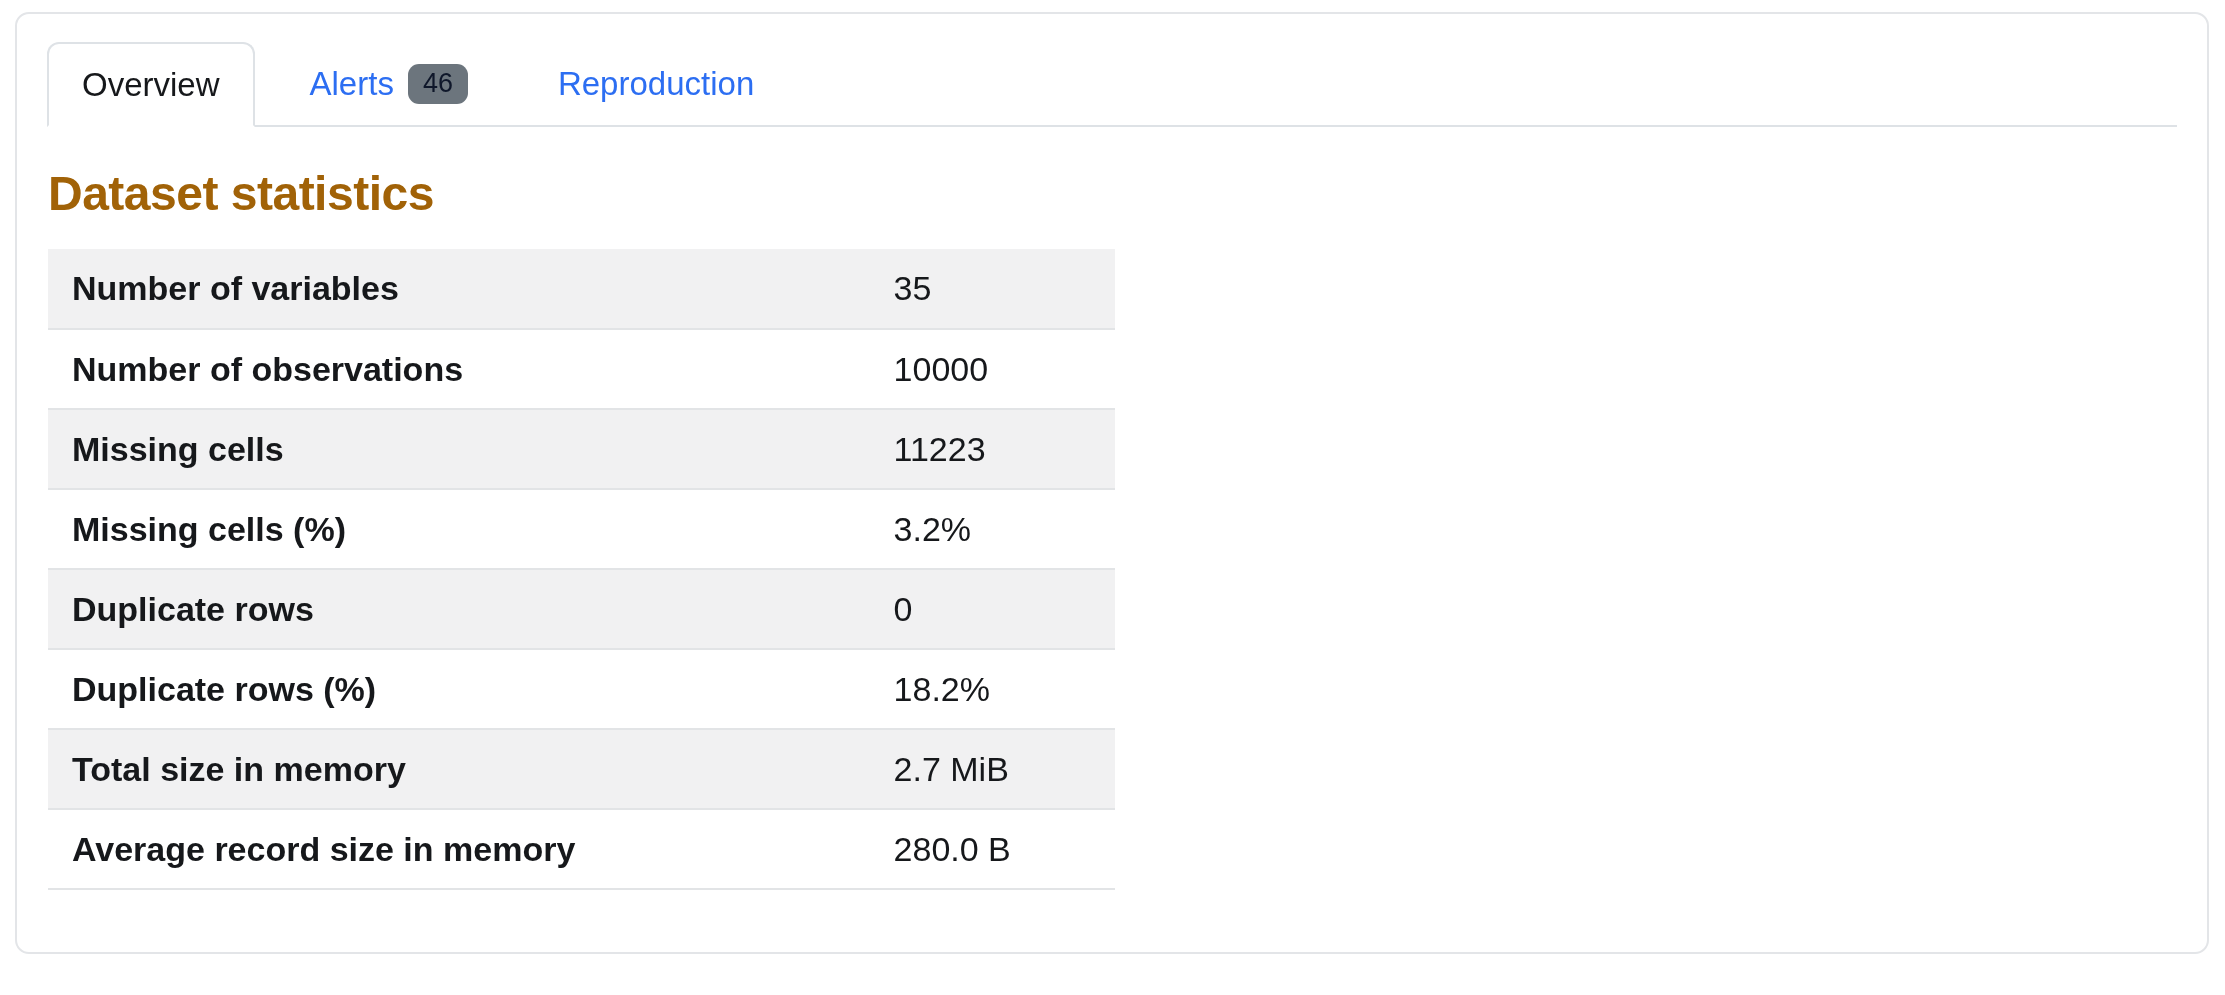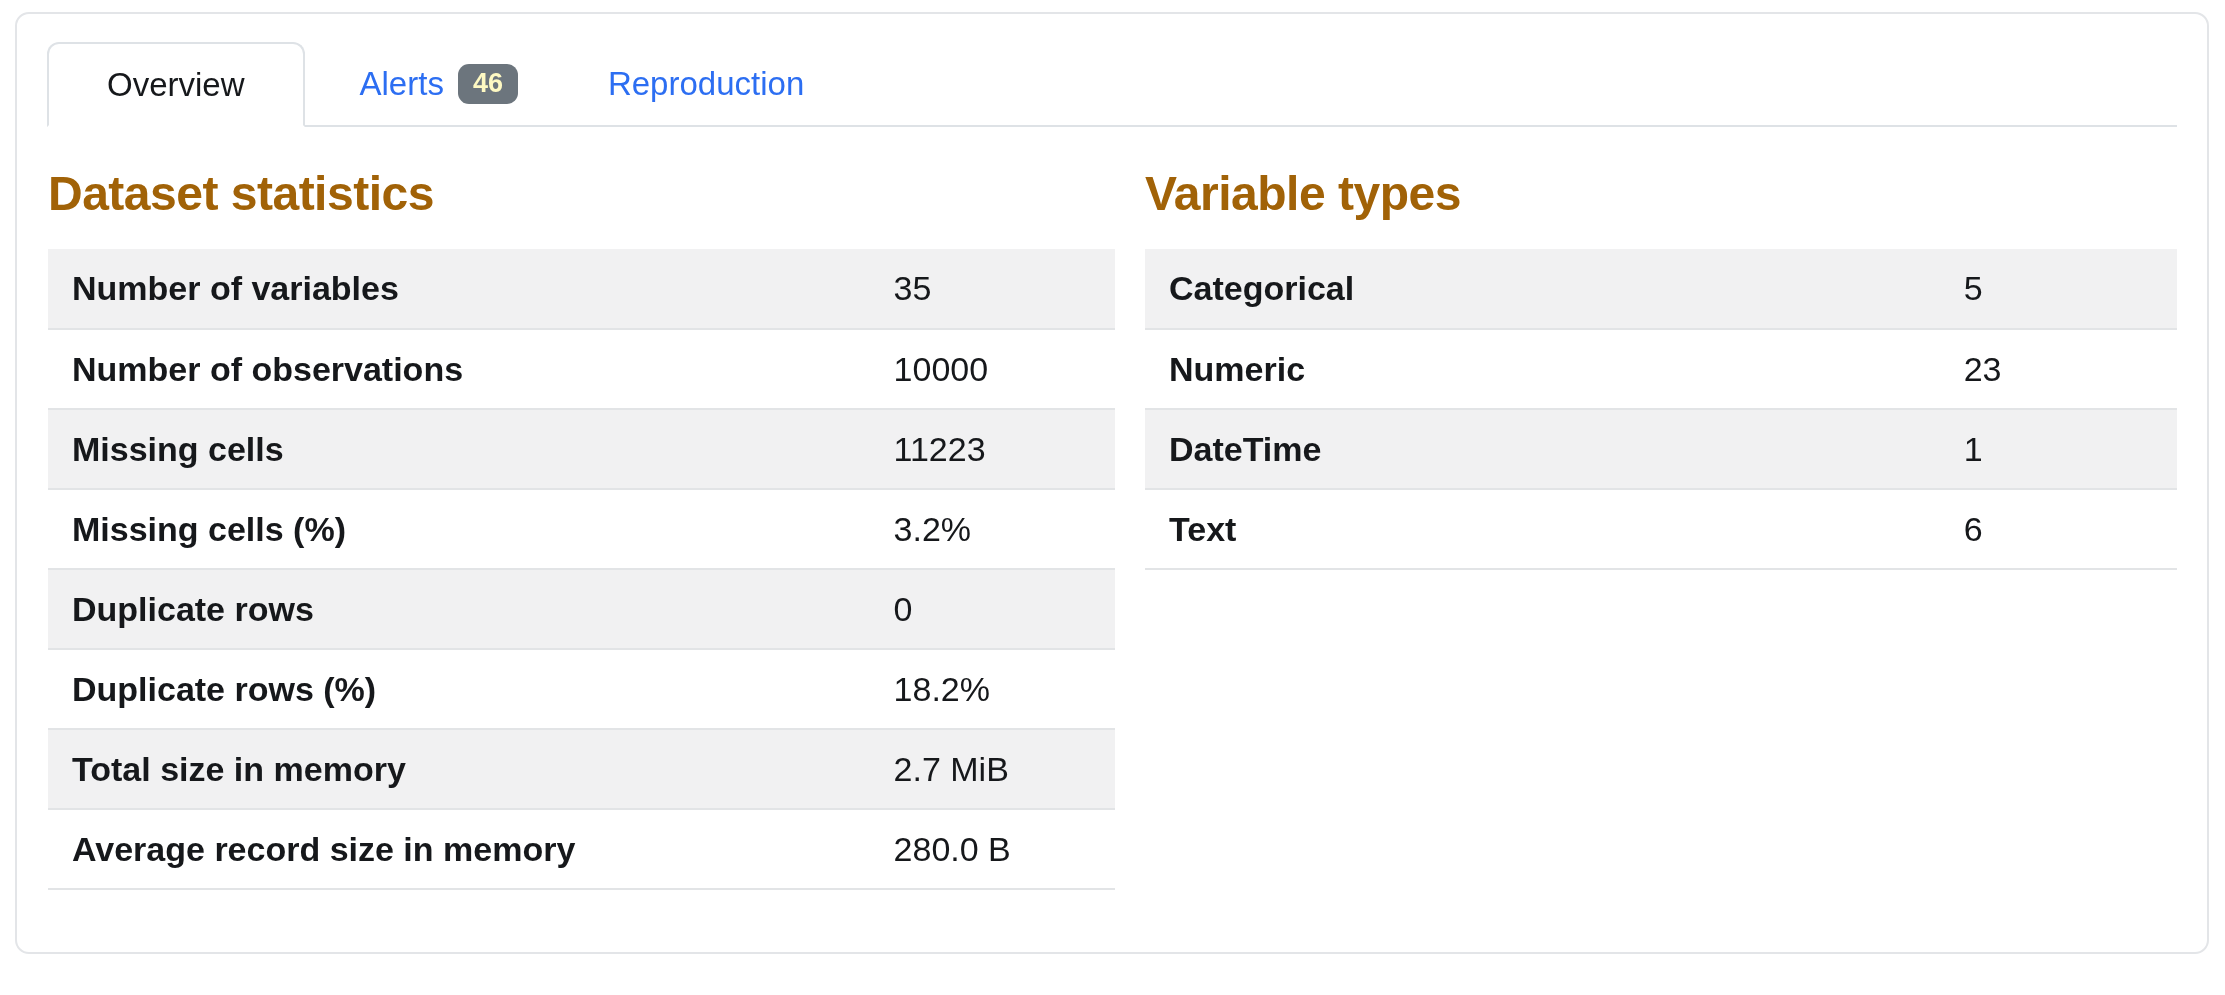--- a/index.html
+++ b/index.html
@@ -48,36 +48,36 @@
     white-space: nowrap;
     cursor: pointer;
   }
   .tab-active {
     height: 85px;
     background: #ffffff;
     border: 2px solid var(--nav-border);
     border-bottom: 2px solid #ffffff;
     margin-bottom: -2px;
     border-radius: 12px 12px 0 0;
-    padding: 0 58px;
+    padding: 0 33px;
     color: var(--text);
   }
   .tab-link {
     color: var(--link);
     padding: 0 35px;
     margin-left: 20px;
   }
   .badge {
     display: inline-flex;
     align-items: center;
     justify-content: center;
     background: var(--badge-bg);
-    color: #fef9c3;
+    color: #0f172a;
     font-size: 27px;
-    font-weight: 700;
+    font-weight: 400;
     line-height: 1;
     padding: 6px 15px 7px 15px;
     border-radius: 11px;
   }
   
   .content {
     display: flex;
     gap: 30px;
     margin: 38px 30px 0 31px;
   }
@@ -158,38 +158,15 @@
               <th>Total size in memory</th>
               <td>2.7 MiB</td>
             </tr>
             <tr>
               <th>Average record size in memory</th>
               <td>280.0 B</td>
             </tr>
           </tbody>
       </table>
     </div>
-    <div class="col-right">
-      <h2>Variable types</h2>
-      <table>
-        <tbody>
-            <tr>
-              <th>Categorical</th>
-              <td>5</td>
-            </tr>
-            <tr>
-              <th>Numeric</th>
-              <td>23</td>
-            </tr>
-            <tr>
-              <th>DateTime</th>
-              <td>1</td>
-            </tr>
-            <tr>
-              <th>Text</th>
-              <td>6</td>
-            </tr>
-          </tbody>
-      </table>
-    </div>
   </div>
 
 </div>
 
 </body></html>

